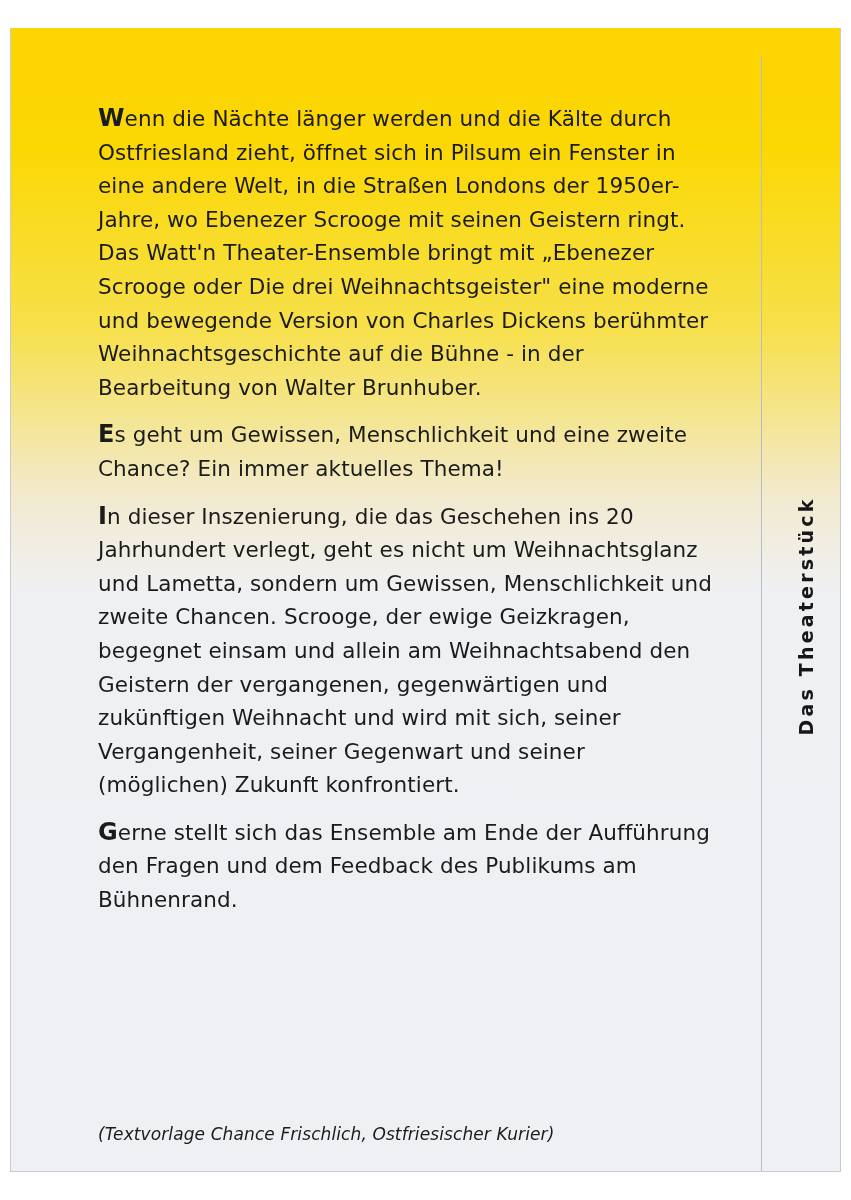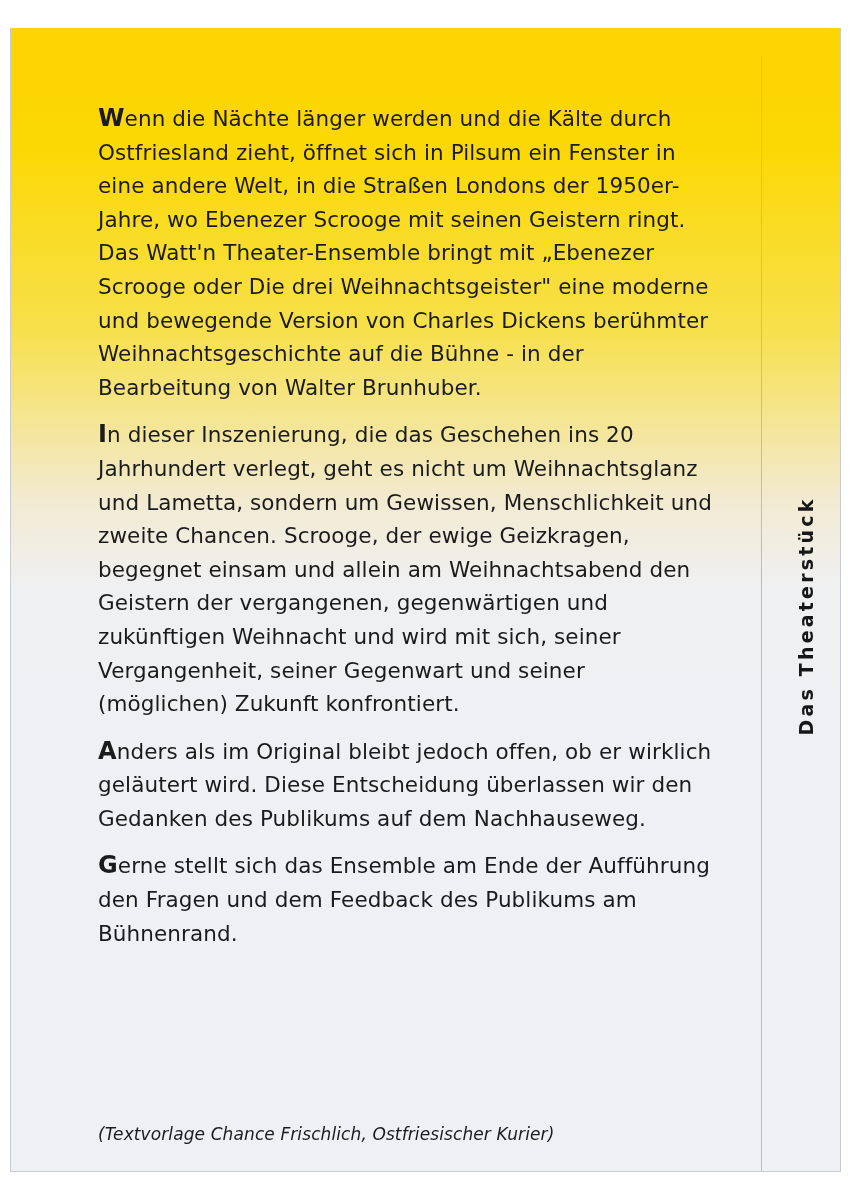--- a/index.html
+++ b/index.html
@@ -130,24 +130,24 @@
 <body>
 
 <div class="page">
 
   <div class="panel">
 
     <div class="content">
 
       <p class="para"><span class="dropcap">W</span><span>enn die Nächte länger werden und die Kälte durch Ostfriesland zieht, öffnet sich in Pilsum ein Fenster in eine andere Welt, in die Straßen Londons der 1950er-Jahre, wo Ebenezer Scrooge mit seinen Geistern ringt. Das Watt'n Theater-Ensemble bringt mit „Ebenezer Scrooge oder Die drei Weihnachtsgeister" eine moderne und bewegende Version von Charles Dickens berühmter Weihnachtsgeschichte auf die Bühne - in der Bearbeitung von Walter Brunhuber.</span></p>
 
+      <p class="para"><span class="dropcap">E</span><span>s geht um Gewissen, Menschlichkeit und eine zweite Chance? Ein immer aktuelles Thema!</span></p>
 
       <p class="para"><span class="dropcap">I</span><span>n dieser Inszenierung, die das Geschehen ins 20 Jahrhundert verlegt, geht es nicht um Weihnachtsglanz und Lametta, sondern um Gewissen, Menschlichkeit und zweite Chancen. Scrooge, der ewige Geizkragen, begegnet einsam und allein am Weihnachtsabend den Geistern der vergangenen, gegenwärtigen und zukünftigen Weihnacht und wird mit sich, seiner Vergangenheit, seiner Gegenwart und seiner (möglichen) Zukunft konfrontiert.</span></p>
 
-      <p class="para"><span class="dropcap">A</span><span>nders als im Original bleibt jedoch offen, ob er wirklich geläutert wird. Diese Entscheidung überlassen wir den Gedanken des Publikums auf dem Nachhauseweg.</span></p>
 
       <p class="para"><span class="dropcap">G</span><span>erne stellt sich das Ensemble am Ende der Aufführung den Fragen und dem Feedback des Publikums am Bühnenrand.</span></p>
 
     </div>
 
     <div class="credit">(Textvorlage Chance Frischlich, Ostfriesischer Kurier)</div>
 
     <div class="inner-sep"></div>
 
     <div class="side-label">

